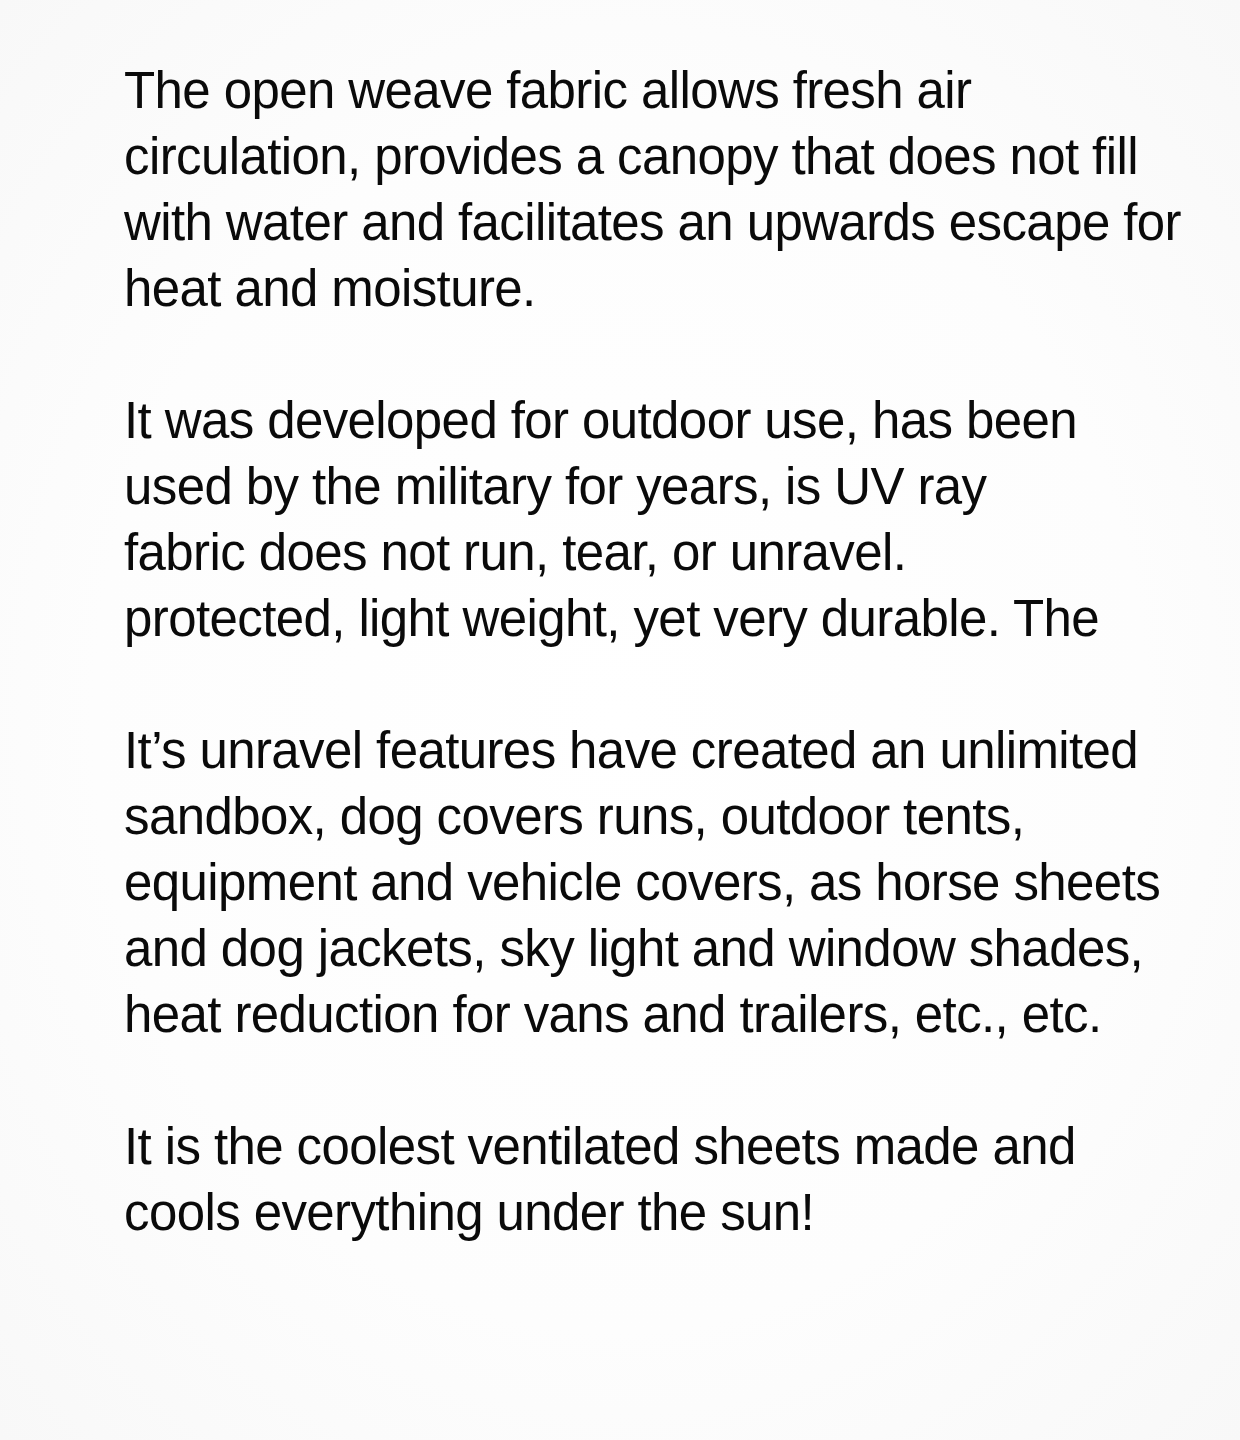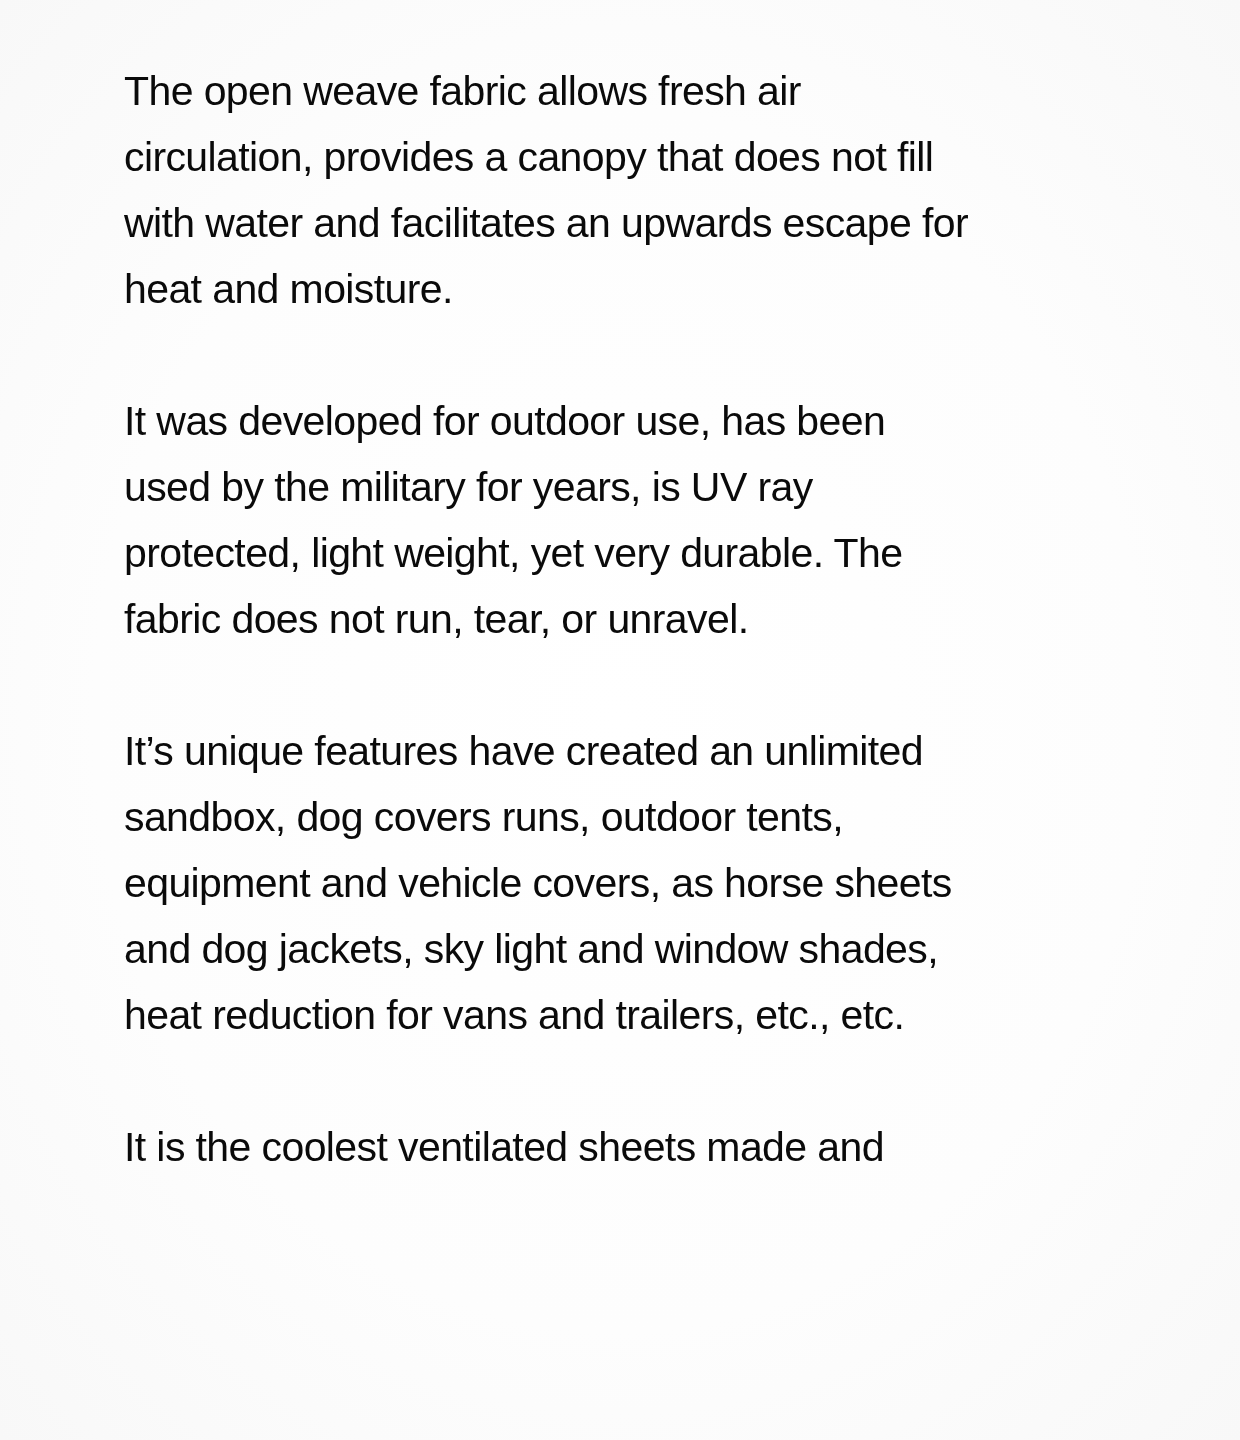--- a/index.html
+++ b/index.html
@@ -19,21 +19,21 @@
       width: 1240px;
       height: 1440px;
       background: radial-gradient(ellipse at 50% 50%, #ffffff 0%, #fdfdfd 60%, #f8f8f8 100%);
     }
     .content {
       position: absolute;
       left: 124px;
       top: 58px;
       width: 1010px;
       font-family: "Liberation Sans", sans-serif;
-      font-size: 41px;
+      font-size: 51px;
       color: #0a0a0a;
       letter-spacing: -0.6px;
     }
     .para {
       margin: 0 0 66px 0;
     }
     .line {
       display: block;
       height: 66px;
       line-height: 66px;
@@ -49,30 +49,31 @@
     <p class="para">
       <span class="line">The open weave fabric allows fresh air</span>
       <span class="line">circulation, provides a canopy that does not fill</span>
       <span class="line">with water and facilitates an upwards escape for</span>
       <span class="line">heat and moisture.</span>
     </p>
 
     <p class="para">
       <span class="line">It was developed for outdoor use, has been</span>
       <span class="line">used by the military for years, is UV ray</span>
+      <span class="line">fabric does not run, tear, or unravel.</span>
       <span class="line">protected, light weight, yet very durable. The</span>
-      <span class="line">fabric does not run, tear, or unravel.</span>
     </p>
 
     <p class="para">
-      <span class="line">It’s unique features have created an unlimited</span>
+      <span class="line">It’s unravel features have created an unlimited</span>
       <span class="line">sandbox, dog covers runs, outdoor tents,</span>
       <span class="line">equipment and vehicle covers, as horse sheets</span>
       <span class="line">and dog jackets, sky light and window shades,</span>
       <span class="line">heat reduction for vans and trailers, etc., etc.</span>
     </p>
 
     <p class="para">
       <span class="line">It is the coolest ventilated sheets made and</span>
+      <span class="line">cools everything under the sun!</span>
     </p>
 
   </div>
 </div>
 
 </body></html>

